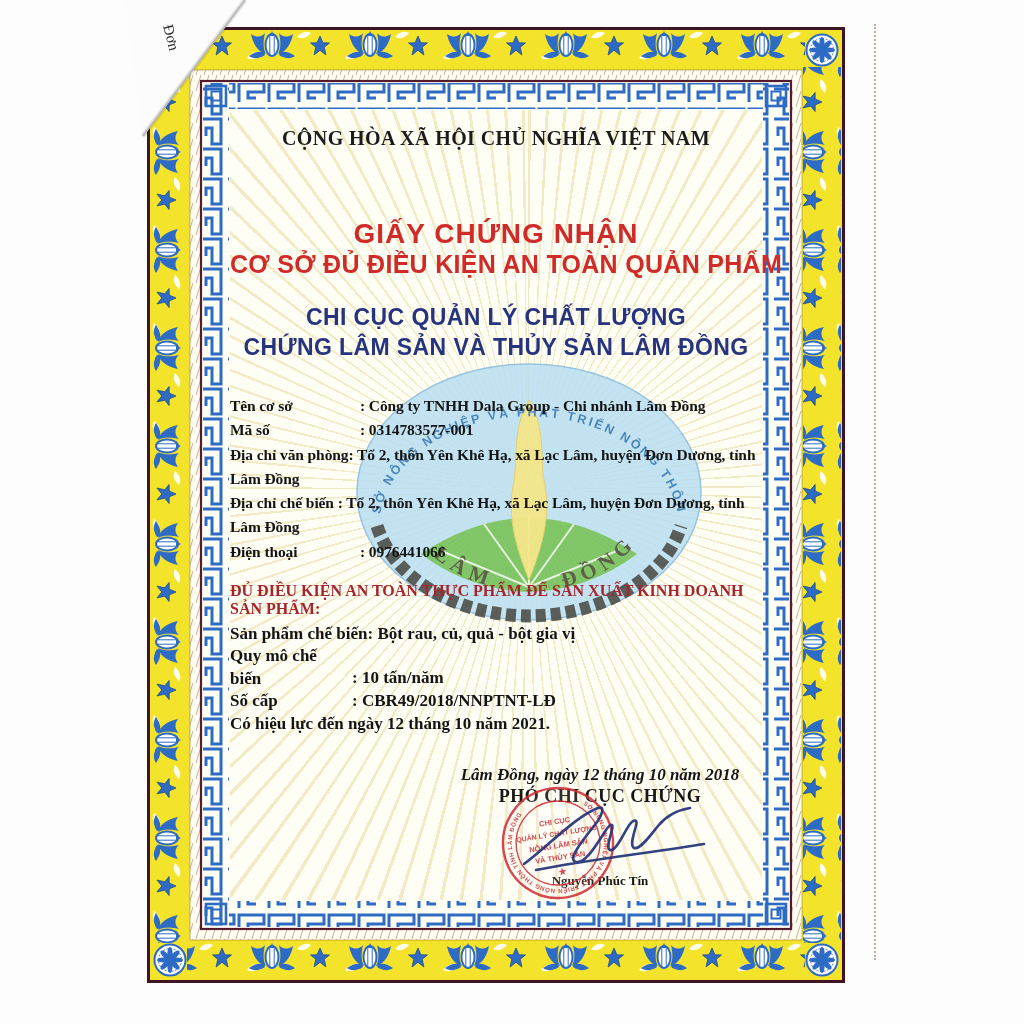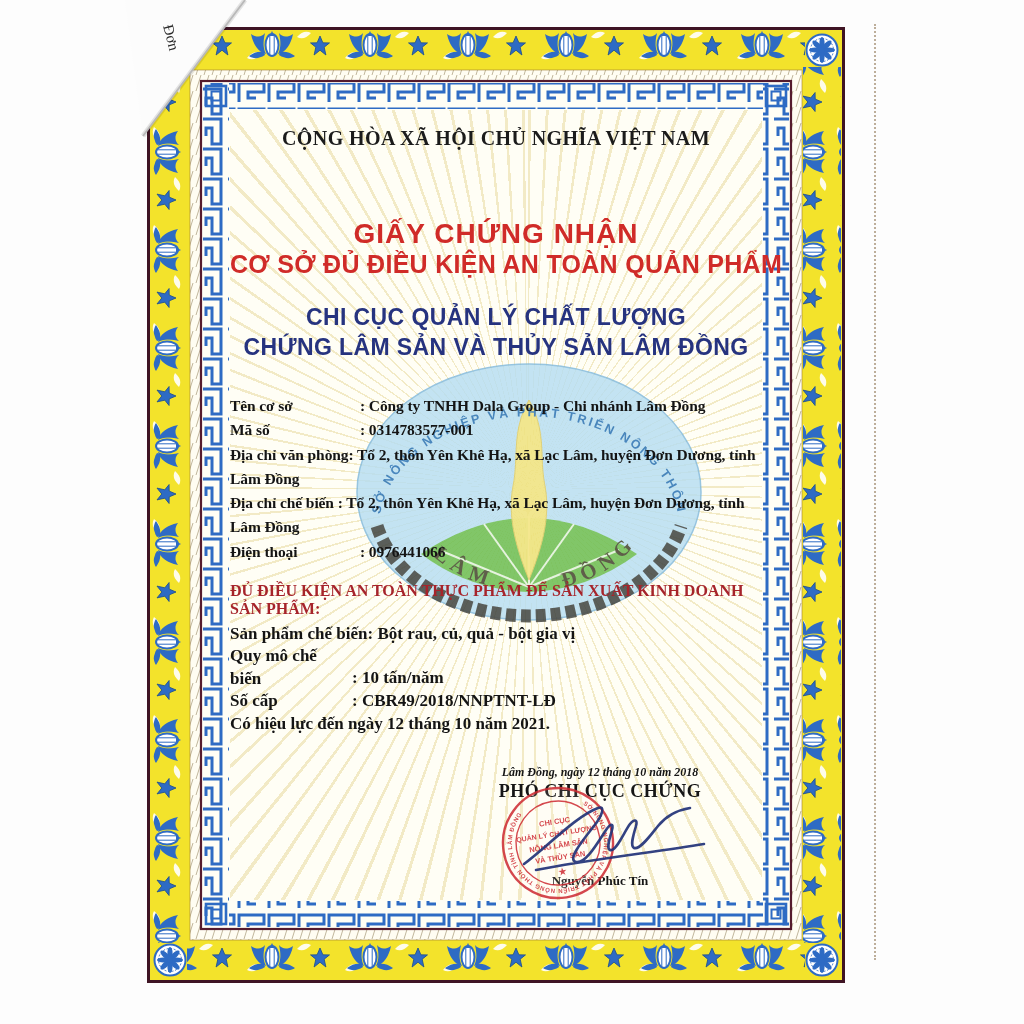--- a/index.html
+++ b/index.html
@@ -20,21 +20,21 @@
   .t2{top:140px;font-family:"Liberation Sans",sans-serif;font-size:25px;font-weight:bold;color:#d02b28;letter-spacing:.3px;}
   .i1{top:194px;font-family:"Liberation Sans",sans-serif;font-size:23px;font-weight:bold;color:#26337f;letter-spacing:.4px;}
   .i2{top:224px;font-family:"Liberation Sans",sans-serif;font-size:23px;font-weight:bold;color:#26337f;letter-spacing:.4px;}
   .fields{position:absolute;left:0;right:0;top:284px;font-size:15.5px;font-weight:bold;
     line-height:24.3px;color:#141414;letter-spacing:-.1px;}
   .frow .lab{display:inline-block;width:130px;}
   .statement{position:absolute;left:0;right:0;top:472px;font-size:16px;font-weight:bold;color:#a6242b;}
   .details{position:absolute;left:0;right:0;top:513px;font-size:17px;font-weight:bold;color:#141414;line-height:22.4px;}
   .drow .dlab{display:inline-block;width:122px;}
   .sig{position:absolute;left:185px;width:370px;top:655px;text-align:center;color:#161616;}
-  .sdate{font-style:italic;font-size:12px;font-weight:bold;white-space:nowrap;}
+  .sdate{font-style:italic;font-size:17px;font-weight:bold;white-space:nowrap;}
   .stitle{font-size:18px;font-weight:bold;letter-spacing:.5px;margin-top:1px;}
   .sname{position:absolute;left:0;right:0;top:108px;font-size:13px;font-weight:bold;}
   .emblem{position:absolute;left:119px;top:247px;width:360px;height:270px;opacity:.85;}
   .stampsvg{position:absolute;left:268px;top:673px;width:120px;height:120px;opacity:.86;transform:rotate(-9deg);}
   .signsvg{position:absolute;left:276px;top:676px;width:212px;height:96px;}
   .fold{position:absolute;left:105px;top:0;width:160px;height:145px;}
   .page-edge{position:absolute;left:874px;top:24px;height:936px;width:0;
     border-left:2px dotted rgba(125,95,55,.5);}
 </style>
 </head>

